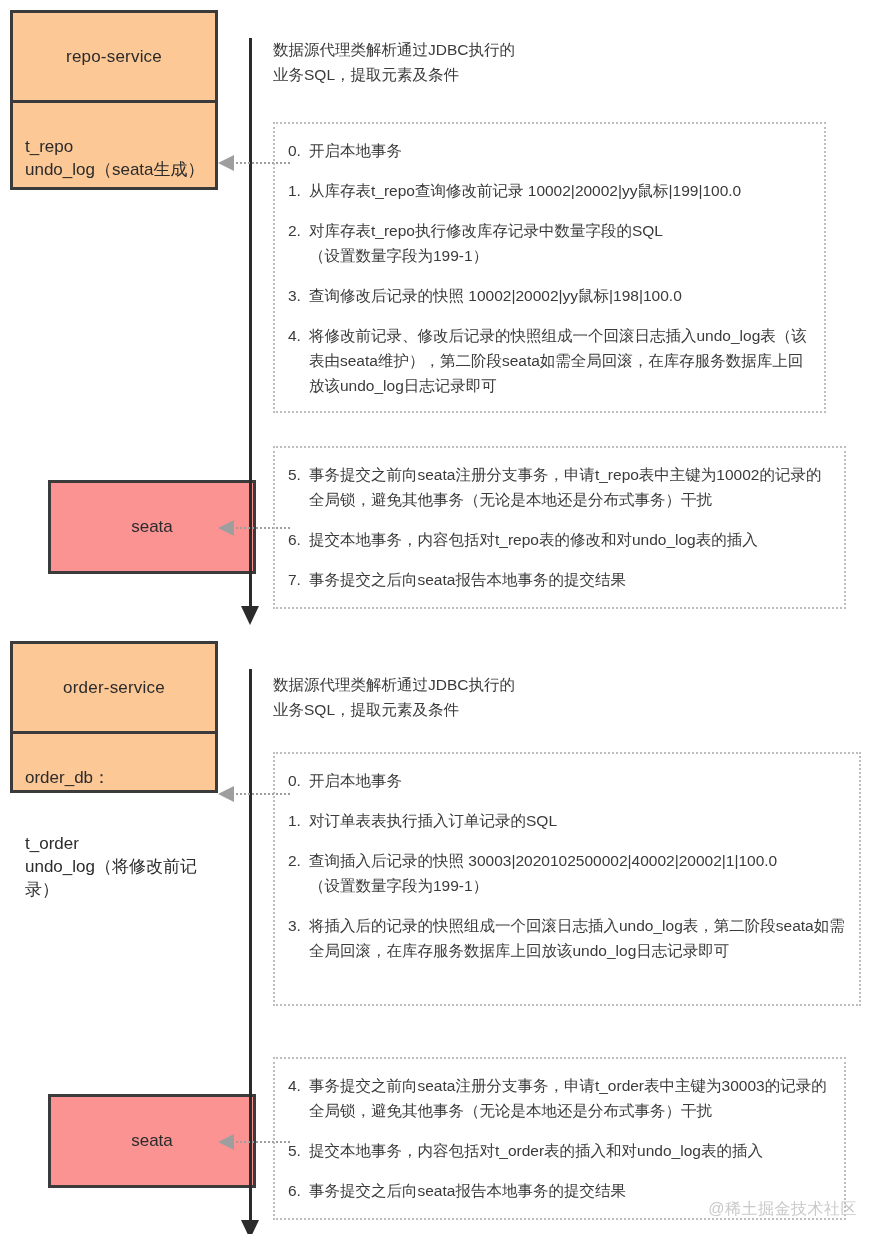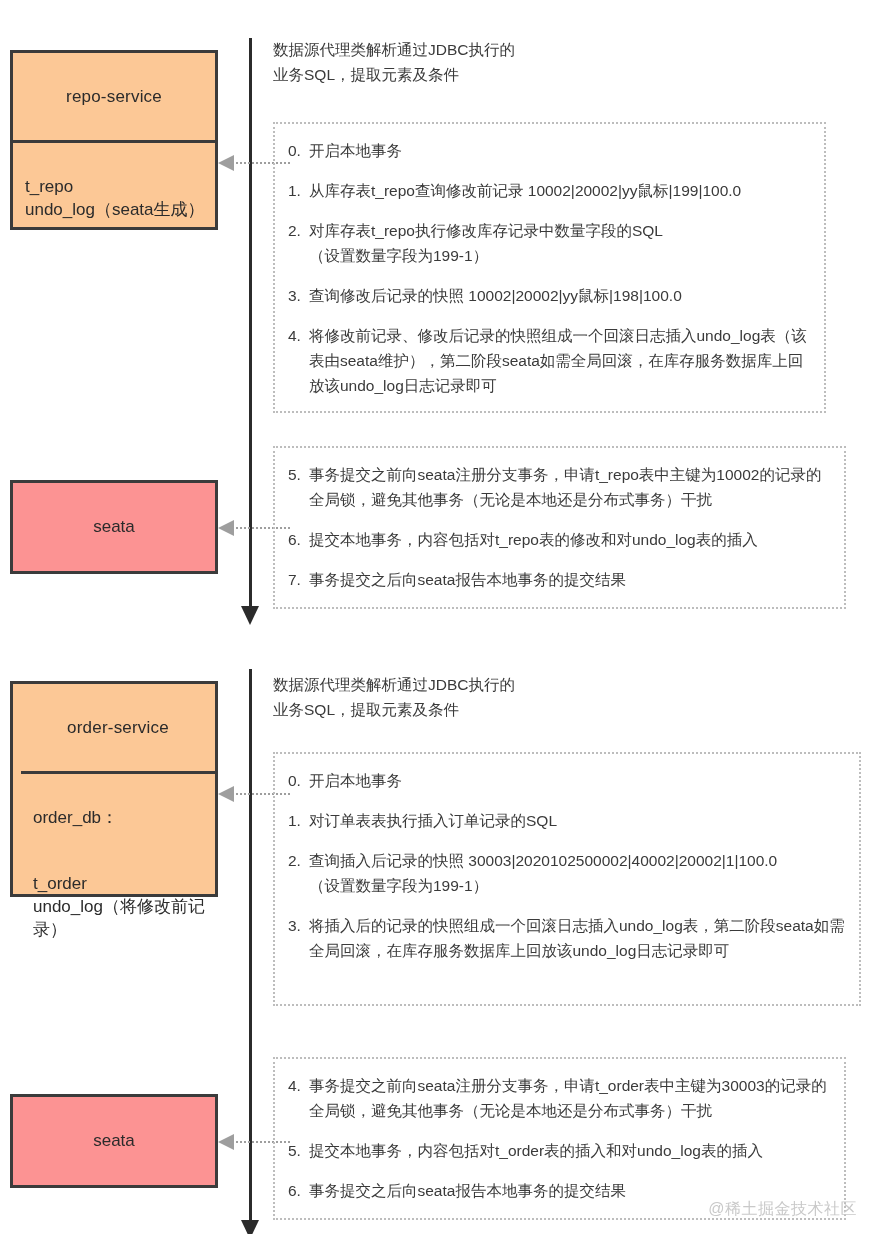--- a/index.html
+++ b/index.html
@@ -14,21 +14,20 @@
     color: #2b2b2b;
     overflow: hidden;
   }
   .canvas { position: absolute; inset: 0; }
 
   
   .svc-box {
     position: absolute;
     border: 3px solid #3b3b3b;
     background: #FCC896;
-    margin-top: 40px;
   }
   .svc-title {
     height: 90px;
     display: flex; align-items: center; justify-content: center;
     font-size: 17px;
     color: #2b2b2b;
     border-bottom: 3px solid #3b3b3b;
     letter-spacing: .2px;
   }
   .svc-body {
@@ -40,20 +39,21 @@
   }
   .svc-body .db-name { display: block; margin-bottom: 20px; }
 
   .seata-box {
     position: absolute;
     border: 3px solid #3b3b3b;
     background: #FC9393;
     display: flex; align-items: center; justify-content: center;
     font-size: 17px;
     color: #2b2b2b;
+    margin-left: 38px;
   }
 
   
   .lifeline { position: absolute; }
   .lifeline .shaft {
     position: absolute; left: 0; top: 0;
     width: 3px; background: #2b2b2b; height: 100%;
   }
   .lifeline .head {
     position: absolute; left: -8px; bottom: -17px;
@@ -179,21 +179,21 @@
     <div class="step">
       <span class="num">6.</span>
       <span class="txt">提交本地事务，内容包括对t_repo表的修改和对undo_log表的插入</span>
     </div>
     <div class="step">
       <span class="num">7.</span>
       <span class="txt">事务提交之后向seata报告本地事务的提交结果</span>
     </div>
   </div>
 
-  <div class="svc-box" style="left:10px; top:641px; width:208px; height:216px;padding-left:8px;">
+  <div class="svc-box" style="left:10px; top:641px; width:208px; height:152px;">
     <div class="svc-title">order-service</div>
     <div class="svc-body">
       <span class="db-name">order_db：</span>
       <span class="db-tables">t_order
 undo_log（将修改前记录）</span>
     </div>
   </div>
 
   <div class="seata-box" style="left:10px; top:1094px; width:208px; height:94px;">
     <span>seata</span>

